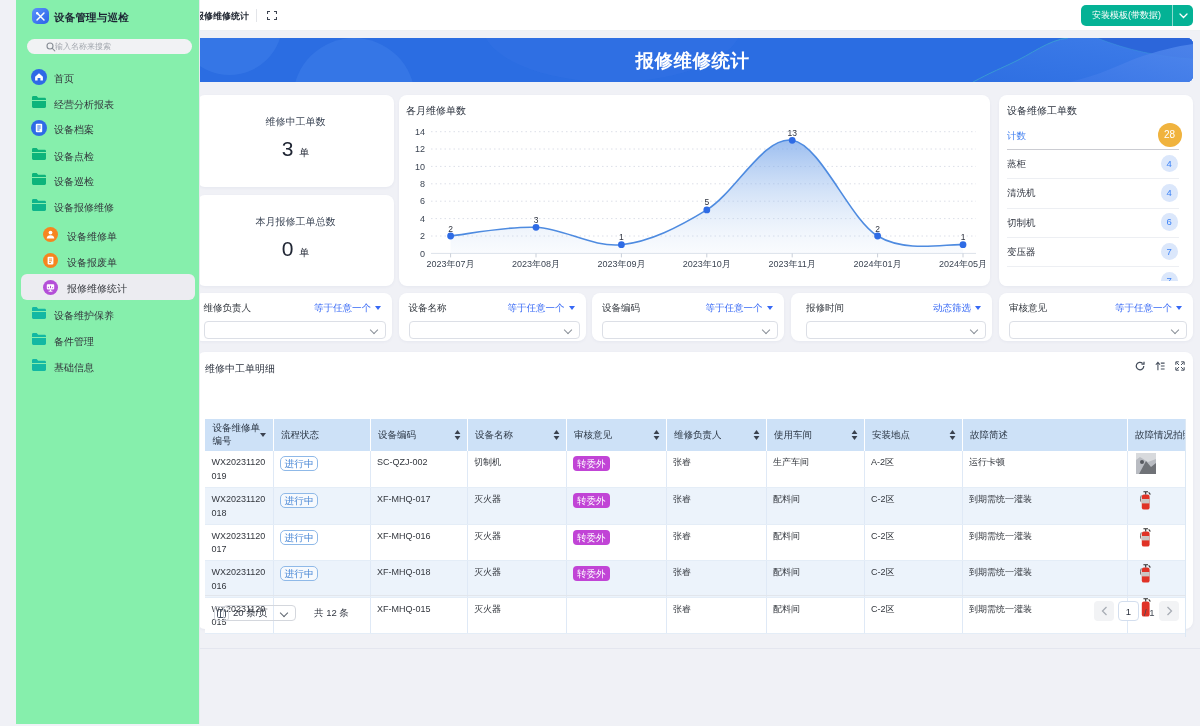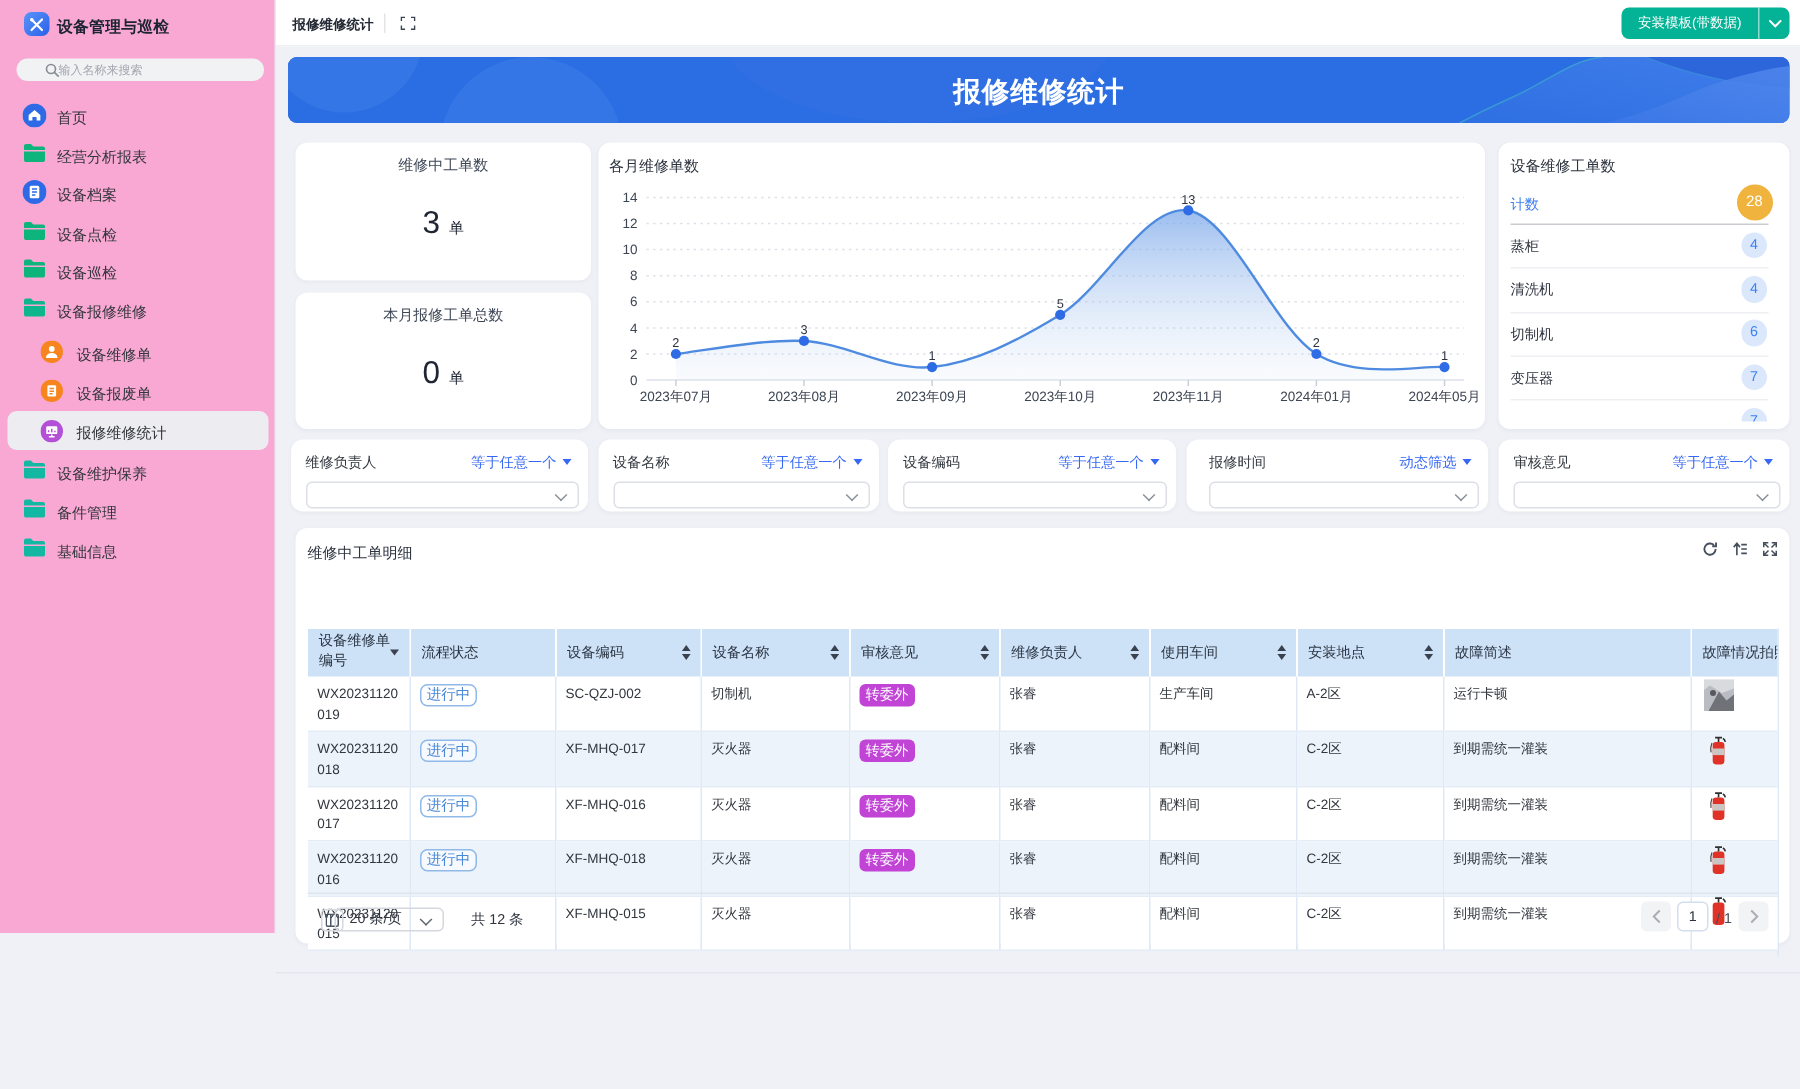--- a/index.html
+++ b/index.html
@@ -1,19 +1,19 @@
 <!DOCTYPE html>
 <html lang="zh"><head>
 <meta charset="utf-8">
 <style>
 *{margin:0;padding:0;box-sizing:border-box;}
 html,body{width:1200px;height:726px;overflow:hidden;}
 body{font-family:"Liberation Sans",sans-serif;position:relative;background:#f0f1f6;color:#303133;font-size:10px;}
 
-#sidebar{position:absolute;left:0;top:0;width:184px;height:622px;background:#f9a8d4;border-right:1px solid #e8eaef;z-index:5;}
+#sidebar{position:absolute;left:16px;top:0;width:184px;height:724px;background:#86efac;border-right:1px solid #e8eaef;z-index:5;}
 #logo{position:absolute;left:16px;top:8px;width:17px;height:16px;border-radius:5px;background:linear-gradient(135deg,#5b93fa,#2a61e8);}
 #logotext{position:absolute;left:38px;top:11px;font-size:10.5px;font-weight:bold;color:#1c2433;letter-spacing:.2px;}
 #search{position:absolute;left:11px;top:39px;width:165px;height:15px;border-radius:8px;background:#f1f2f4;color:#a2a7ae;font-size:8px;line-height:15px;padding-left:28px;}
 #search svg{position:absolute;left:18.5px;top:3px;}
 .mi{position:absolute;left:0;width:184px;height:26px;}
 .mi .ic{position:absolute;left:15px;top:5px;}
 .mi .ic2{position:absolute;left:27px;top:5.5px;}
 .mi .tx{position:absolute;left:38px;top:8px;font-size:10px;color:#33363c;}
 .mi .tx2{position:absolute;left:51px;top:8px;font-size:10px;color:#33363c;}
 #misel{position:absolute;left:5px;top:274px;width:174px;height:26px;background:#ececf1;border-radius:6px;}
@@ -26,21 +26,21 @@
 #greenbtn .t2{width:21px;border-left:1px solid rgba(255,255,255,.55);display:flex;align-items:center;justify-content:center;height:21px;}
 
 #content{position:absolute;left:184px;top:31px;width:1016px;height:695px;background:#f0f1f6;}
 #botline{position:absolute;left:0;top:617px;width:1016px;height:1px;background:#e4e6ef;}
 #banner{position:absolute;left:8px;top:7px;width:1001px;height:44px;border-radius:6px;background:#2b6de2;overflow:hidden;}
 #banner .ttl{position:absolute;left:0;right:0;top:10px;text-align:center;font-size:18.5px;font-weight:bold;color:#fff;letter-spacing:.5px;}
 .card{position:absolute;background:#fff;border-radius:8px;box-shadow:0 1px 3px rgba(60,80,130,.06);}
 
 #stat1{left:13px;top:64px;width:197px;height:92px;}
 #stat2{left:13px;top:164px;width:197px;height:91px;}
-.stat .st{position:absolute;left:0;right:0;top:8px;text-align:center;font-size:10px;color:#3d4757;}
+.stat .st{position:absolute;left:0;right:0;top:20px;text-align:center;font-size:10px;color:#3d4757;}
 .stat .sv{position:absolute;left:0;right:0;top:42px;text-align:center;font-size:21px;color:#202634;}
 .stat .su{font-size:10px;}
 
 #chart{left:215px;top:64px;width:591px;height:191px;}
 #chart .ct{position:absolute;left:7px;top:9px;font-size:10px;color:#2b323e;}
 
 #panel{left:815px;top:64px;width:194px;height:191px;overflow:hidden;}
 #panel .ct{position:absolute;left:8px;top:9px;font-size:10px;color:#2b323e;}
 #panel:after{content:"";position:absolute;left:0;right:0;bottom:0;height:5px;background:#fff;border-radius:0 0 8px 8px;}
 .prow{position:absolute;left:8px;width:178px;height:27px;}

